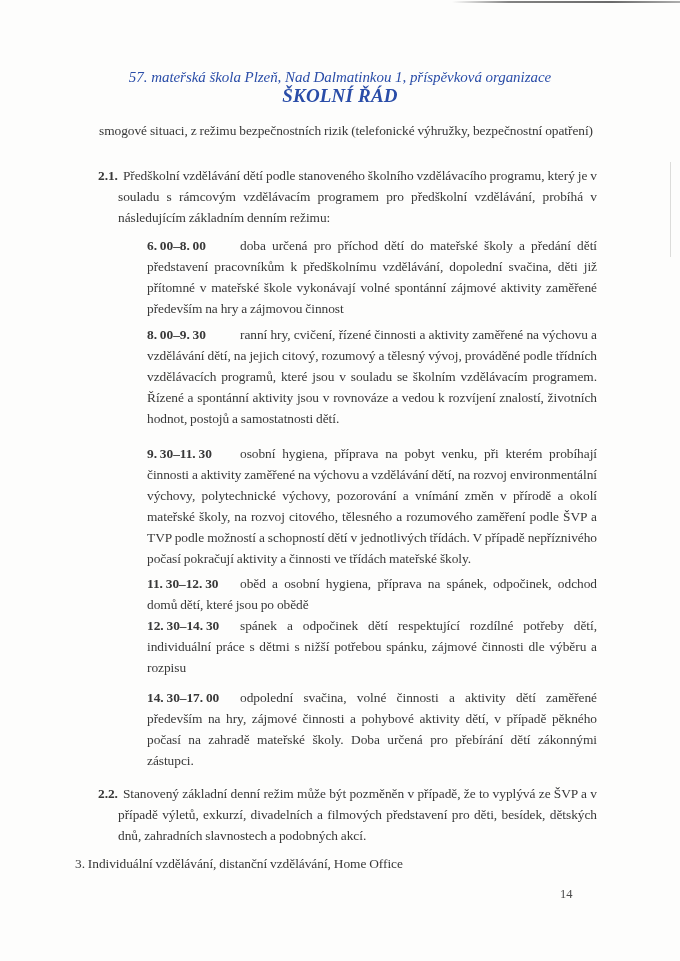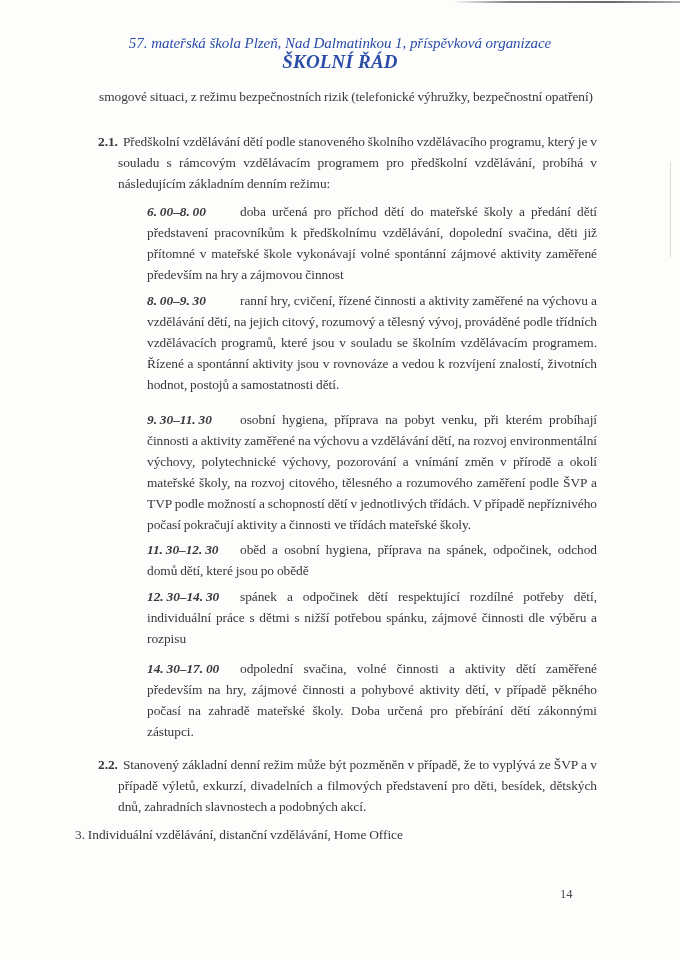--- a/index.html
+++ b/index.html
@@ -31,24 +31,25 @@
   }
   .scan-line-right {
     position: absolute;
     top: 162px;
     left: 670px;
     width: 1px;
     height: 95px;
     background: #dcdcda;
   }
   .header {
-    padding-top: 35px;
+    padding-top: 44px;
     text-align: center;
     color: var(--header-blue);
     font-style: italic;
+    margin-top: 25px;
   }
   .header .line1 {
     font-size: 15px;
     line-height: 17px;
   }
   .header .line2 {
     font-size: 19px;
     line-height: 17px;
     font-weight: bold;
     letter-spacing: 0.2px;
@@ -71,27 +72,26 @@
   .pnum { padding-right: 5px; }
   .sched {
     margin-left: 147px;
     margin-right: 83px;
   }
   .sched .time {
     display: inline-block;
     min-width: 93px;
     font-weight: bold;
     white-space: nowrap;
-    font-style: italic;
   }
   .mt-b1 { margin-top: 7px; }
   .mt-b2 { margin-top: 5px; }
   .mt-b3 { margin-top: 14px; }
   .mt-b4 { margin-top: 4px; }
-  .mt-b5 { margin-top: 5px; }
+  .mt-b5 { }
   .mt-b6 { margin-top: 9px; }
   .sec3 {
     margin-top: 7px;
     margin-left: 75px;
     margin-right: 83px;
     text-align: left;
   }
   .page-number {
     position: absolute;
     top: 884px;

